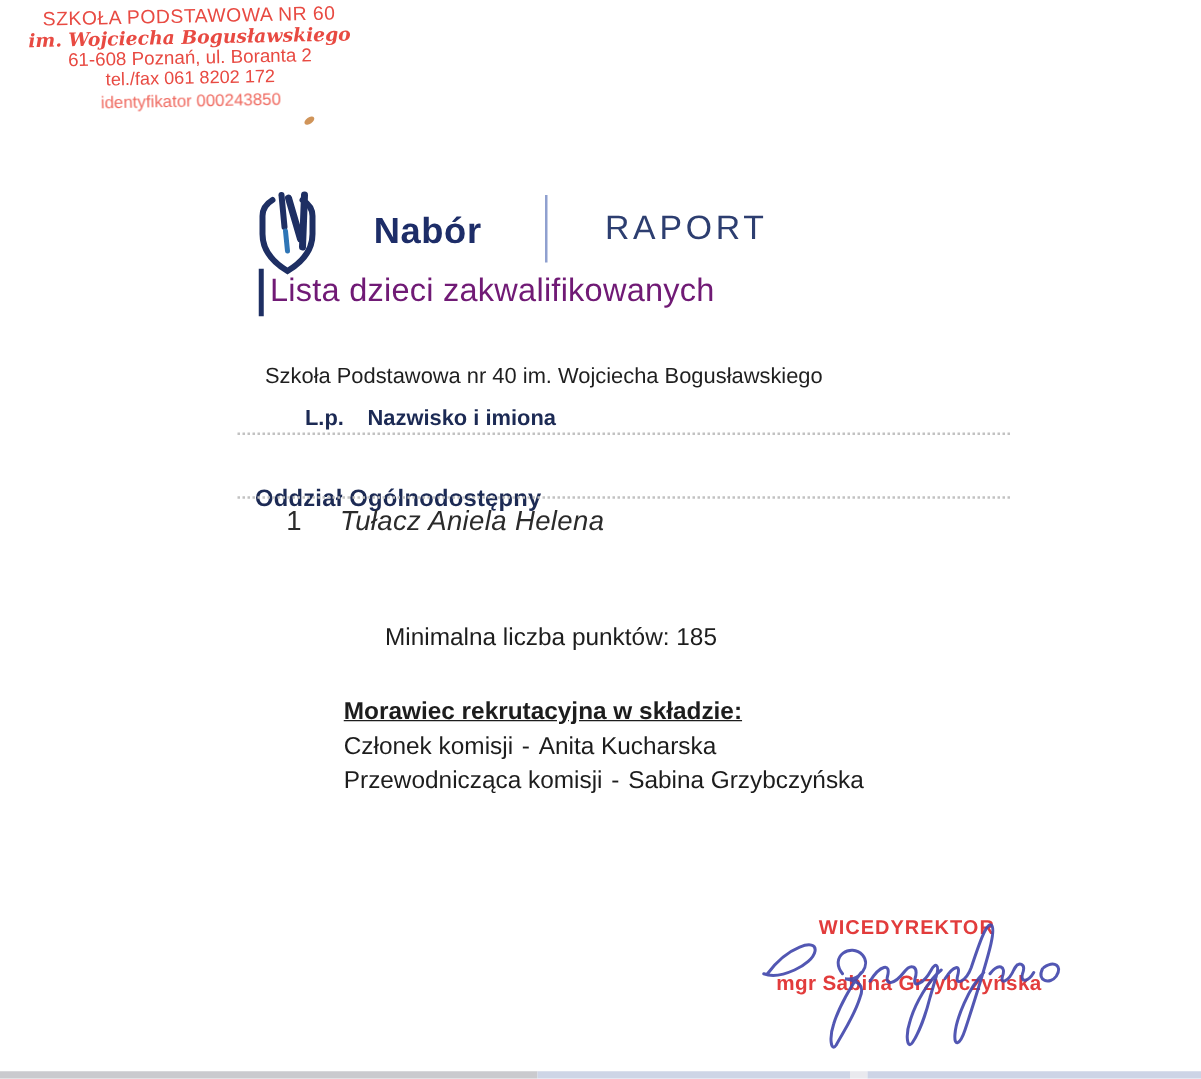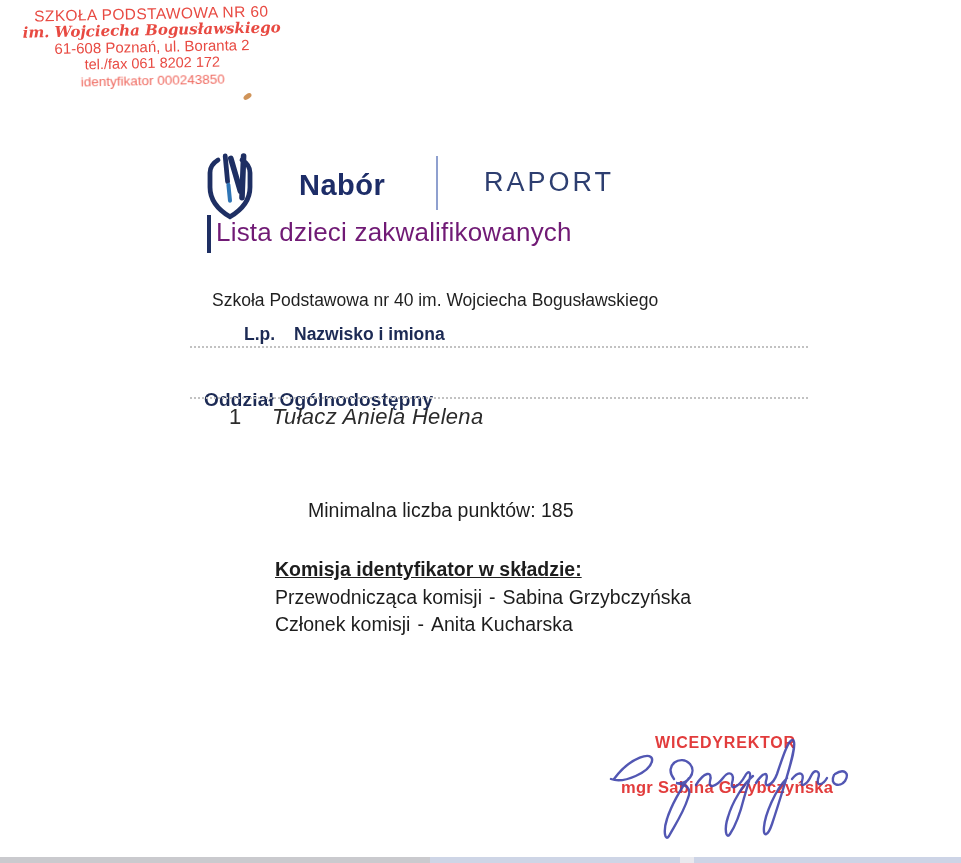--- a/index.html
+++ b/index.html
@@ -101,23 +101,23 @@
 
 <div class="abs section-head">Oddział Ogólnodostępny</div>
 <div class="abs rule rule-2"></div>
 
 <div class="abs row-index">1</div>
 <div class="abs row-name">Tułacz Aniela Helena</div>
 
 <div class="abs min-points">Minimalna liczba punktów: 185</div>
 
 <div class="abs committee">
-  <div class="head">Komisja identyfikator w składzie:</div>
+  <div class="head">Morawiec rekrutacyjna w składzie:</div>
+  <div><span>Członek komisji</span><span class="sep">-</span><span>Anita Kucharska</span></div>
   <div><span>Przewodnicząca komisji</span><span class="sep">-</span><span>Sabina Grzybczyńska</span></div>
-  <div><span>Członek komisji</span><span class="sep">-</span><span>Anita Kucharska</span></div>
 </div>
 
 <div class="abs sig-title">WICEDYREKTOR</div>
 <div class="abs sig-name">mgr Sabina Grzybczyńska</div>
 <svg class="abs sig-svg" width="262" height="118" viewBox="0 0 262 118">
   <g fill="none" stroke="#4449ad" stroke-width="2.4" stroke-linecap="round" opacity="0.92">
     <path d="M18,52 C34,30 58,23 56,34 C54,45 28,57 15,52"></path>
     <path d="M78,52 C67,38 85,27 94,37 C101,45 92,58 80,56 C91,58 96,61 92,71 C87,87 77,101 73,109 C69,115 67,104 71,92 C75,79 85,61 93,51"></path>
     <path d="M100,58 C108,45 117,43 114,54 C112,62 120,60 127,51 C133,43 139,46 136,56 C134,64 143,60 149,49 C152,43 156,44 153,54 L148,71 C144,87 138,101 134,107 C130,113 128,102 132,90 C136,76 147,57 157,49"></path>
     <path d="M160,56 C167,45 173,44 170,54 C168,62 177,58 181,47 C187,29 193,11 197,13 C201,16 195,36 189,56 C185,69 180,85 176,97 C172,109 167,111 168,100 C169,88 179,63 191,51"></path>

